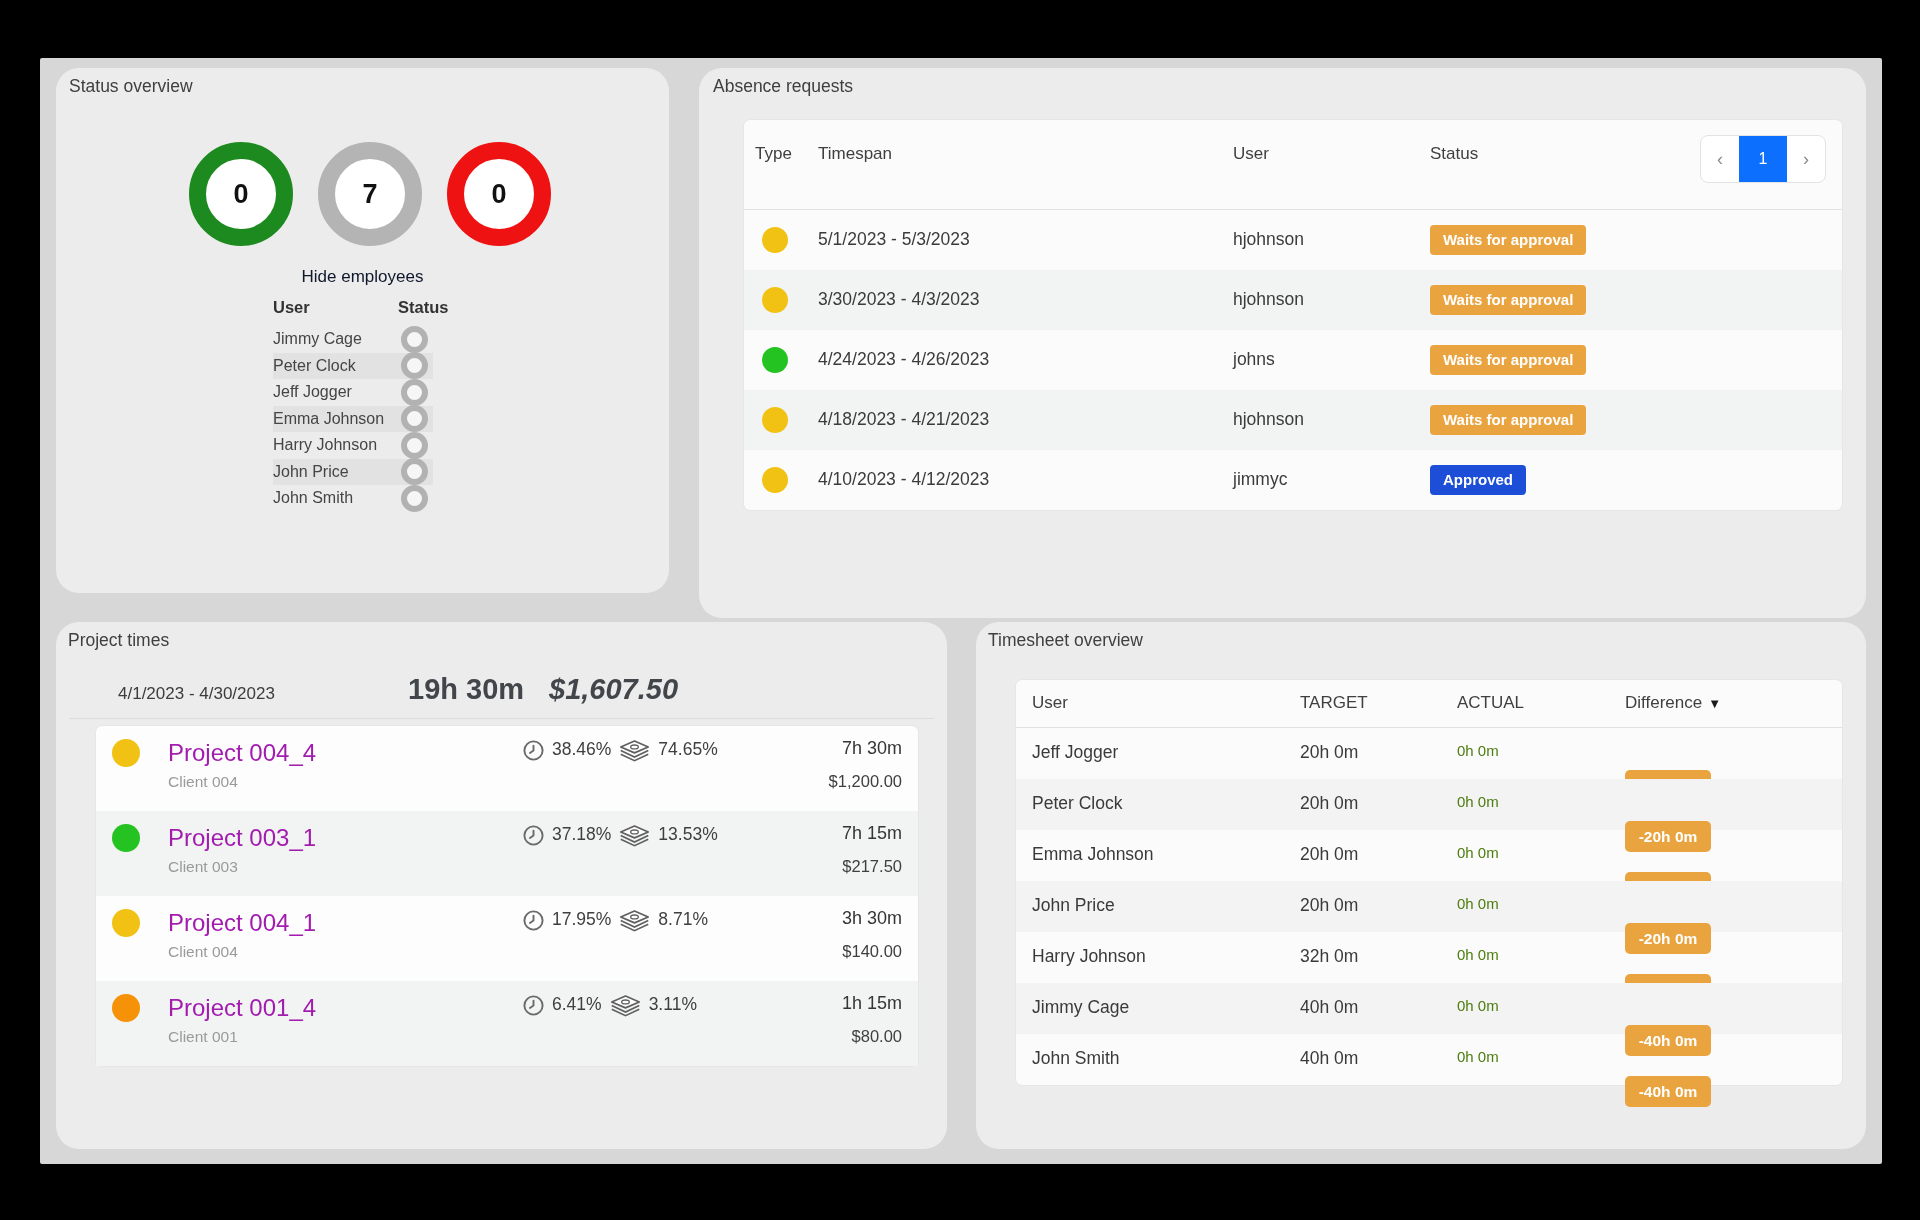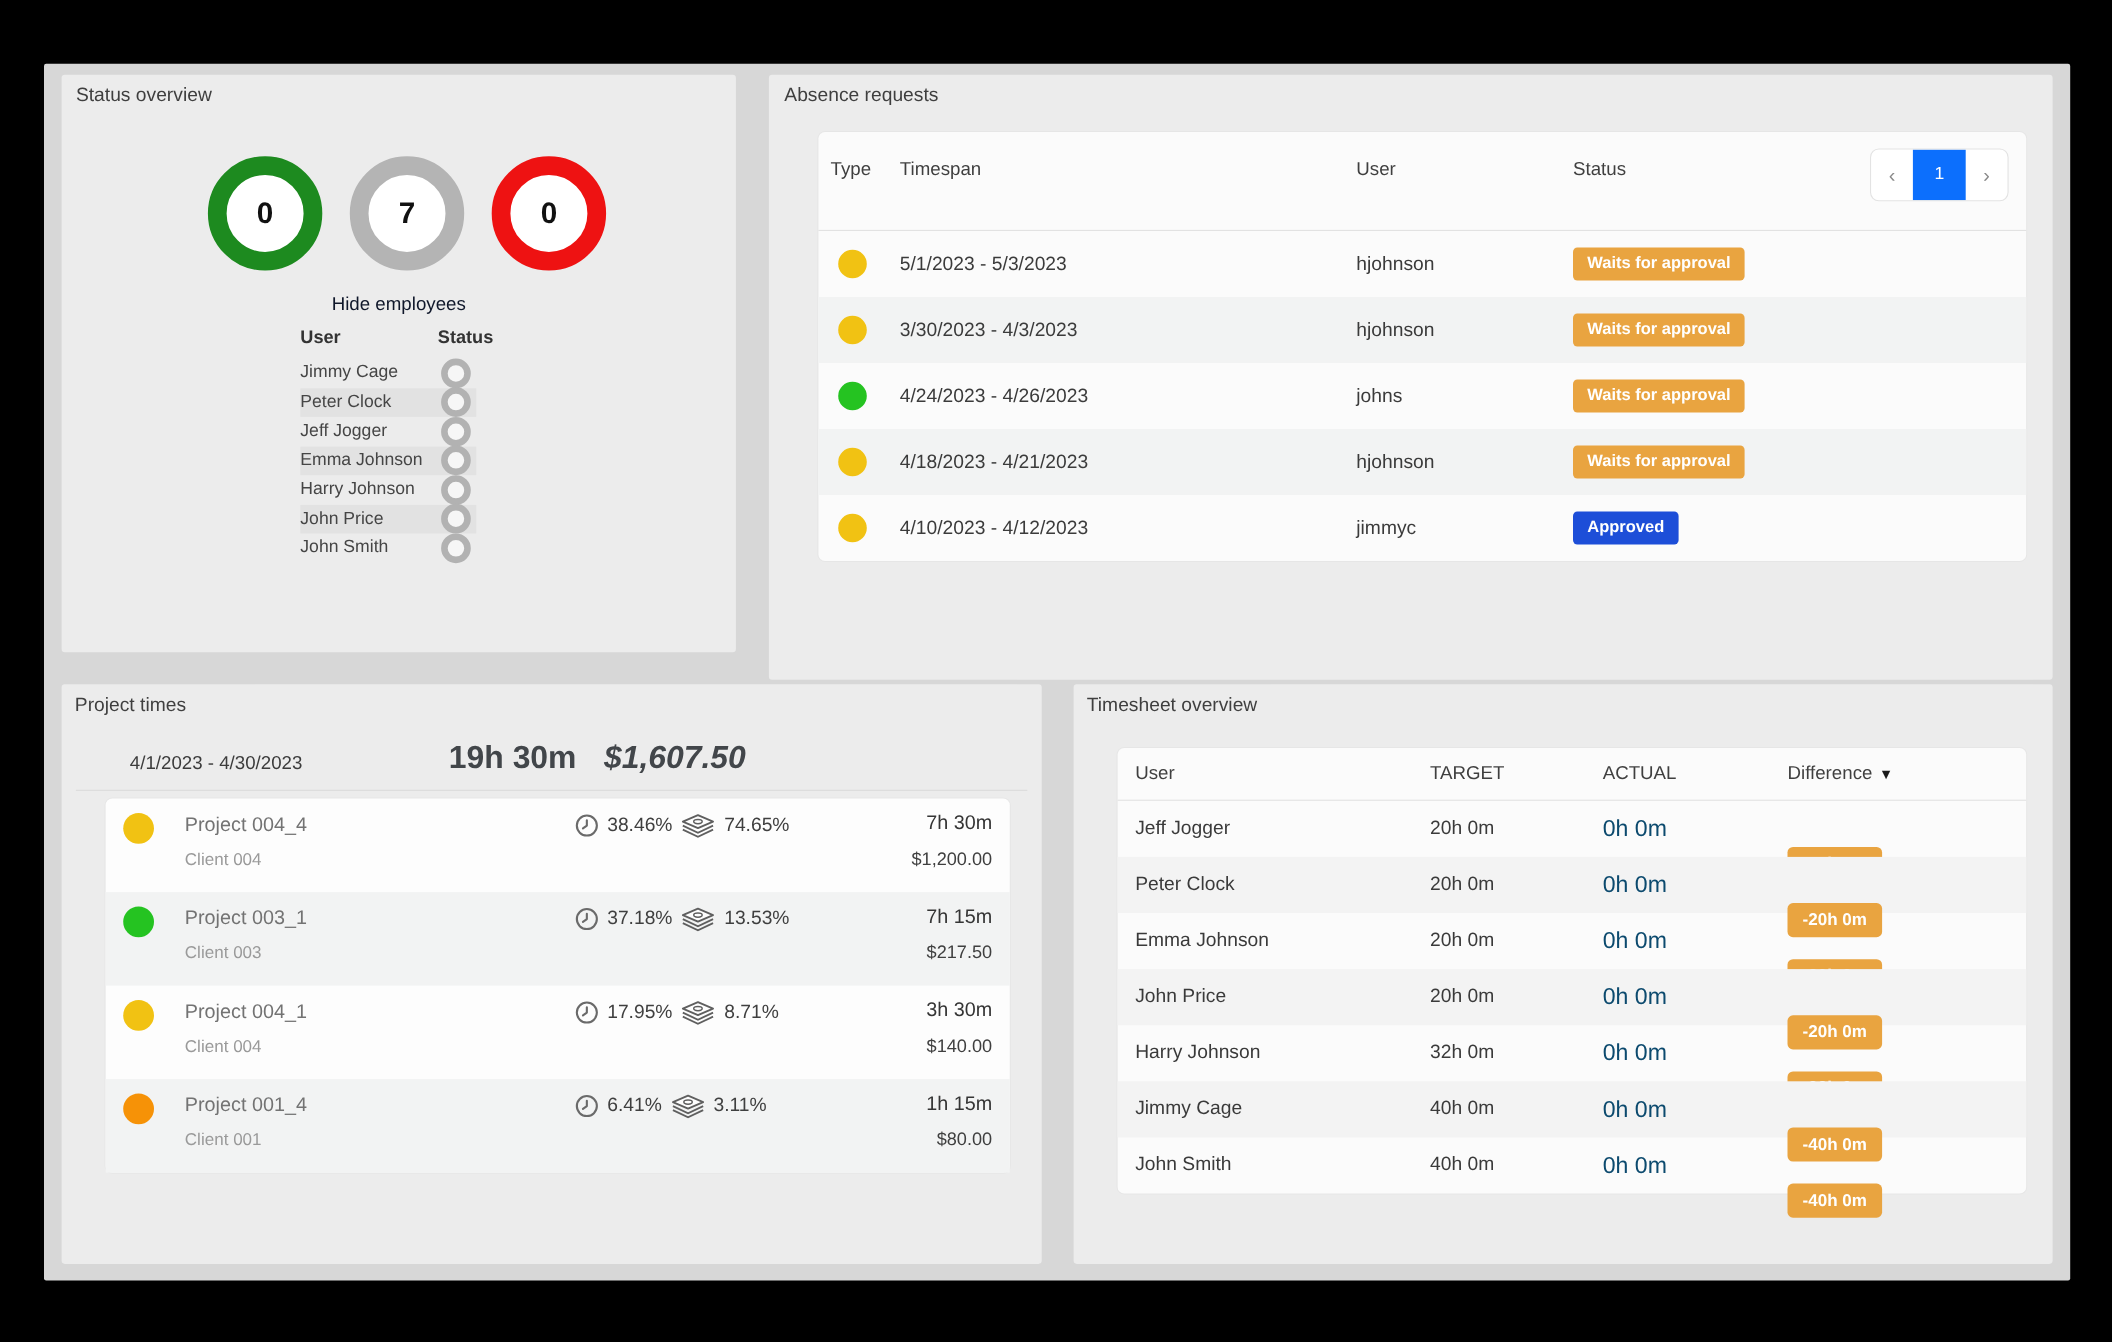--- a/index.html
+++ b/index.html
@@ -1,20 +1,20 @@
 <!DOCTYPE html>
 <html><head>
 <meta charset="utf-8">
 <style>
   * { margin:0; padding:0; box-sizing:border-box; }
   html,body { width:1920px; height:1220px; background:#000; overflow:hidden;
               font-family:"Liberation Sans","DejaVu Sans",sans-serif; }
   .content { position:absolute; left:40px; top:58px; width:1842px; height:1106px;
              background:#d7d7d7; border-radius:2px; }
-  .card { position:absolute; background:#ececec; border-radius:3px; }
+  .card { position:absolute; background:#ececec; border-radius:23px; }
   .card-status    { left:16px;  top:10px;  width:613px;  height:525px; }
   .card-absence   { left:659px; top:10px;  width:1167px; height:550px; }
   .card-project   { left:16px;  top:564px; width:891px;  height:527px; }
   .card-timesheet { left:936px; top:564px; width:890px;  height:527px; }
   .card-title { position:absolute; left:13px; top:8px; font-size:17.5px; color:#3f3f3f; }
 
   
   .rings { position:absolute; left:133px; top:74px; display:flex; gap:25px; }
   .ring { width:104px; height:104px; border-radius:50%; border:17px solid #999;
           background:#fff; display:flex; align-items:center; justify-content:center; }
@@ -54,38 +54,38 @@
 
   
   .pt-range  { position:absolute; left:62px;  top:62px; font-size:17px; color:#3c3c3c; }
   .pt-time   { position:absolute; left:352px; top:51px; font-size:29px; font-weight:600; color:#42464a; }
   .pt-amount { position:absolute; left:493px; top:51px; font-size:29px; font-weight:600; color:#42464a;font-style:italic; }
   .pt-divider { position:absolute; left:13px; right:13px; top:96px; border-top:1px solid #dcdcdc; }
   .pt-sheet { left:40px; top:104px; width:822px; height:340px; background:#fdfdfd; }
   .pt-row { position:relative; height:85px; cursor:pointer; }
   .pt-row.alt { background:#f2f3f3; }
   .pt-dot { position:absolute; left:16px; top:13px; width:28px; height:28px; border-radius:50%; }
-  .pt-name   { position:absolute; left:72px; top:13px; font-size:18px; color:#737373; }
+  .pt-name   { position:absolute; left:72px; top:13px; font-size:24px; color:#a21caf; }
   .pt-client { position:absolute; left:72px; top:47px; font-size:15.5px; color:#9a9a9a; }
   .pt-mid { position:absolute; left:426px; top:13px; display:flex; gap:7px;
             font-size:17.5px; color:#3f3f3f; }
   .pt-right-time { position:absolute; right:16px; top:12px; font-size:18px; color:#353535; }
   .pt-right-amt  { position:absolute; right:16px; top:46px; font-size:16.5px; color:#3f3f3f; }
 
   
   .ts-sheet { left:40px; top:58px; width:826px; height:405px; }
   .ts-header { position:relative; height:48px; border-bottom:1px solid #e2e2e2; }
   .ts-header .col { position:absolute; top:13px; font-size:17px; color:#3f3f3f; cursor:pointer; }
   .t-user { left:16px; } .t-target { left:284px; } .t-actual { left:441px; } .t-diff { left:609px; }
   .sort-tri { font-size:13px; color:#1a1a1a; margin-left:6px; }
   .ts-row { position:relative; height:51px; }
   .ts-row.alt { background:#f3f3f3; }
   .ts-user   { position:absolute; left:16px;  top:14px; font-size:17.5px; color:#3a3a3a; }
   .ts-target { position:absolute; left:284px; top:14px; font-size:17.5px; color:#3a3a3a; }
-  .ts-actual { position:absolute; left:441px; top:14px; font-size:21px; color:#0c4a6e; }
+  .ts-actual { position:absolute; left:441px; top:14px; font-size:15px; color:#4d7c0f; }
   .ts-badge  { position:absolute; left:609px; top:10px; width:86px; height:31px; line-height:31px;
                text-align:center; border-radius:5px; color:#fff; font-size:15.5px; font-weight:bold;margin-top:32px; }
 </style>
 </head>
 <body>
 
 <div class="content">
 
   <section class="card card-status">
     <div class="card-title">Status overview</div>

